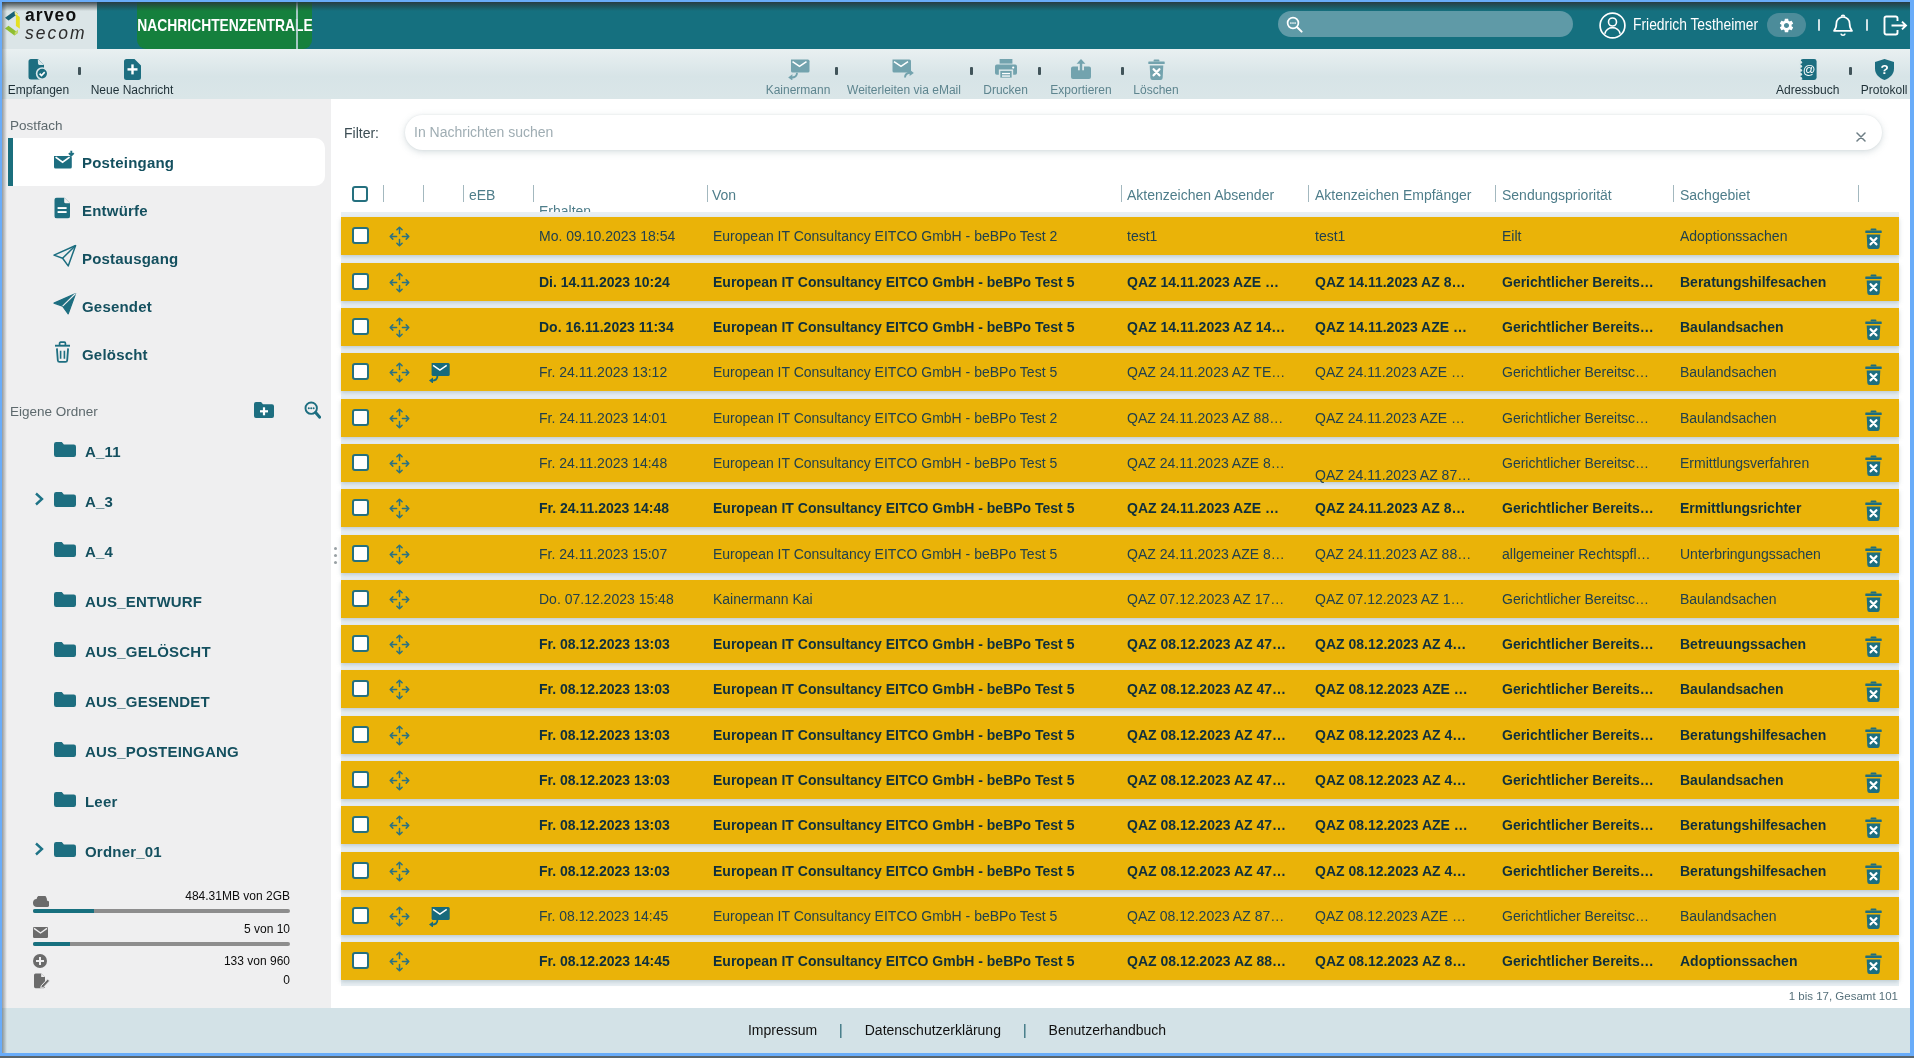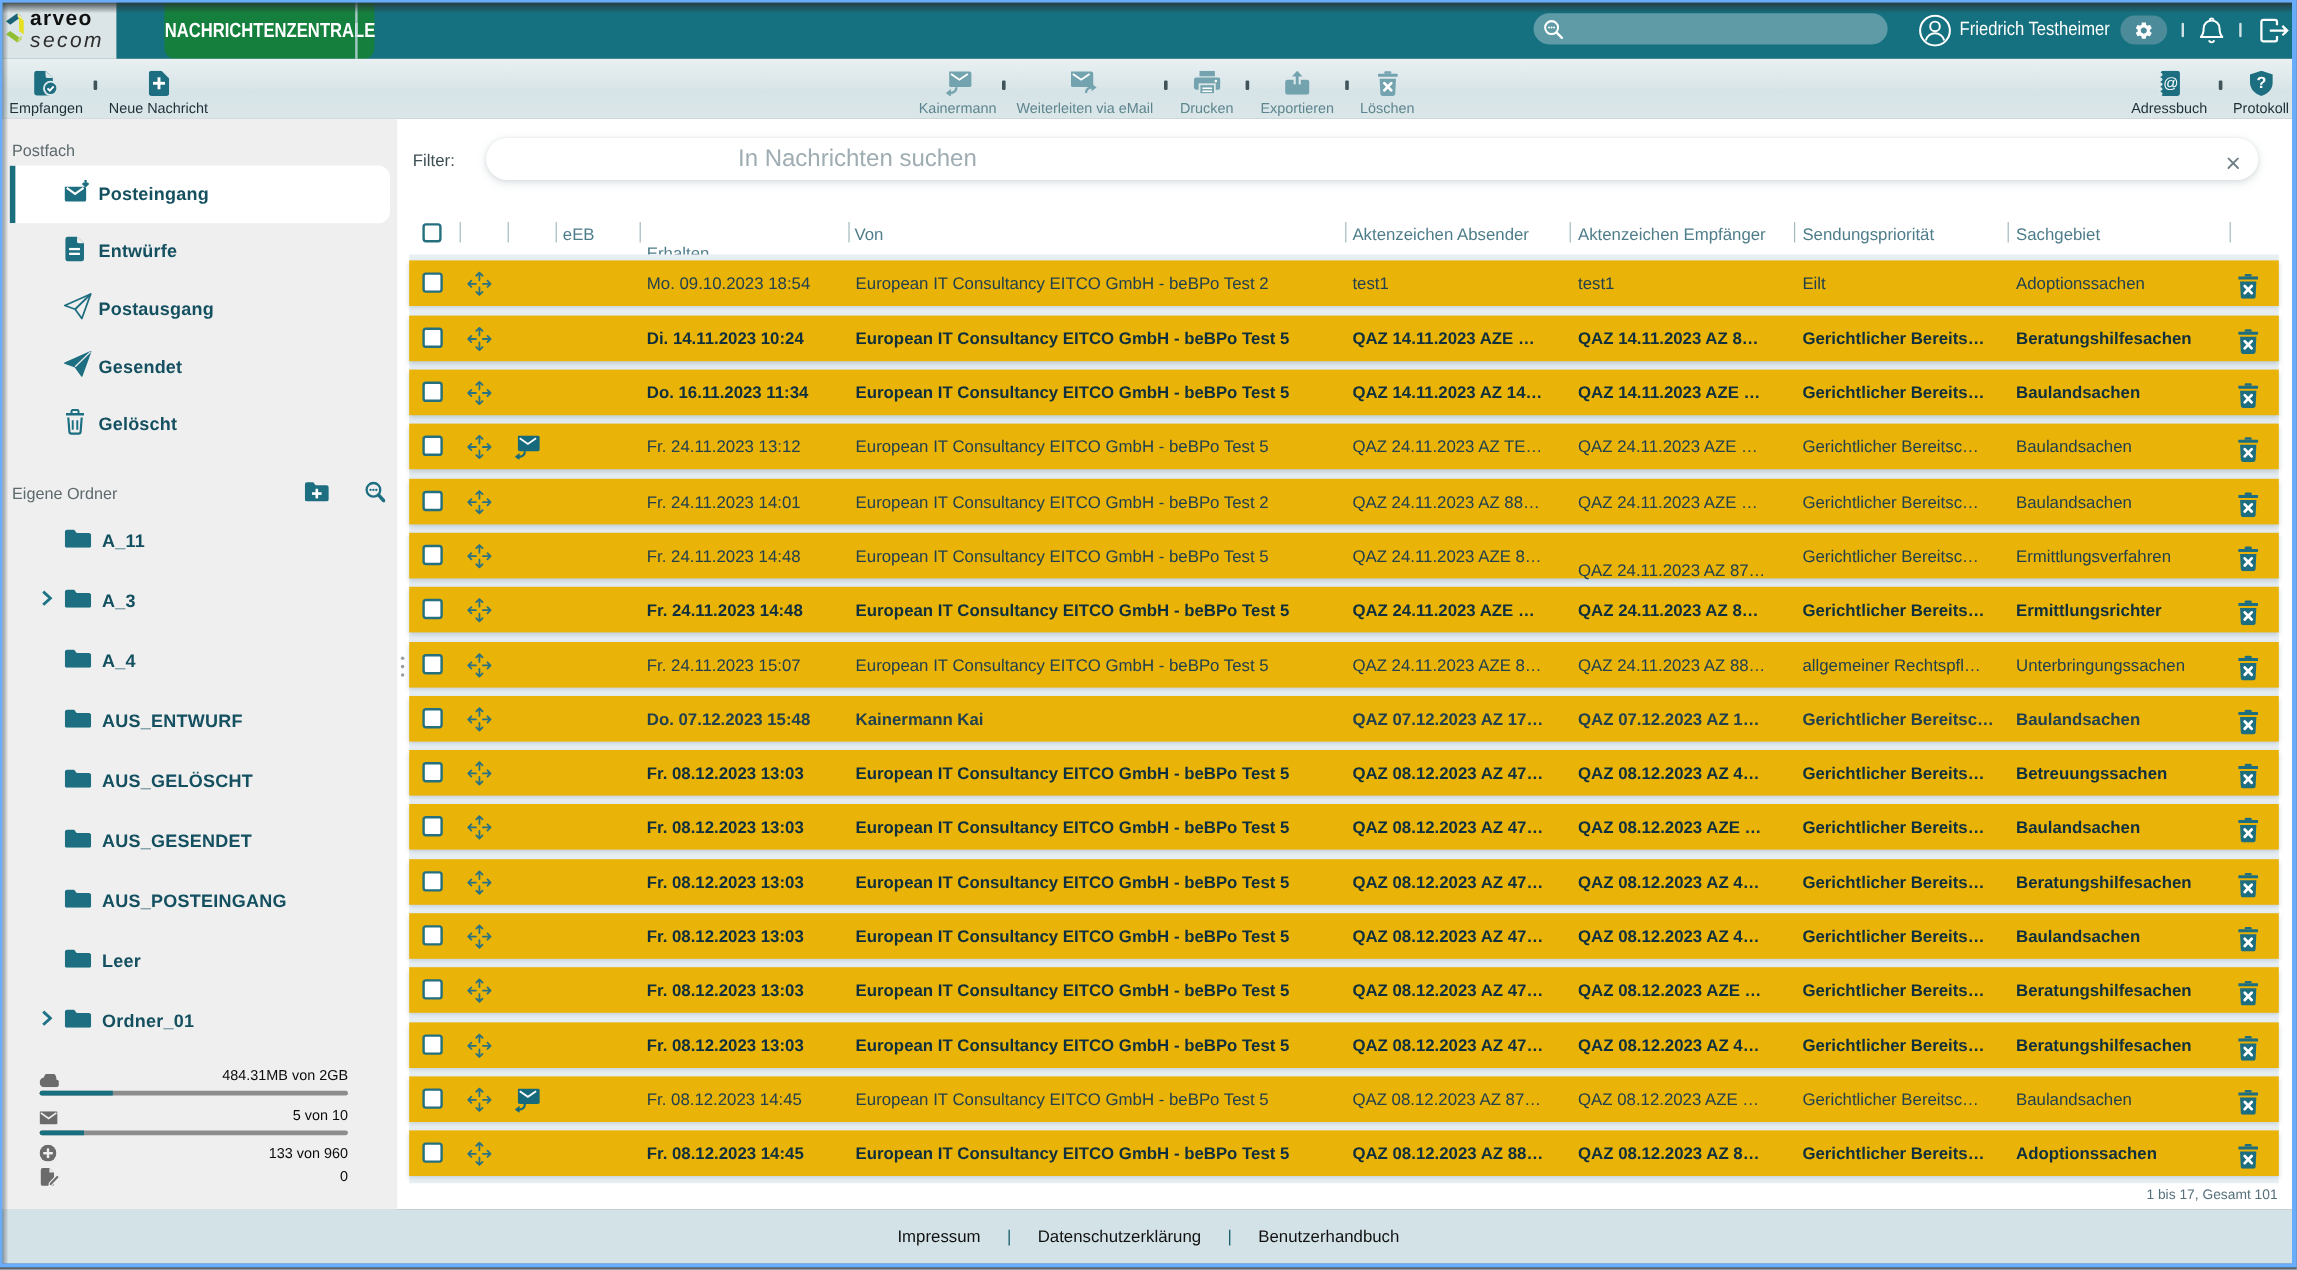--- a/index.html
+++ b/index.html
@@ -276,21 +276,21 @@
 <div class="statlbl" style="top:954px;">133 von 960</div>
 <div style="position:absolute;left:33px;top:973px;"><svg width="17" height="16" viewBox="0 0 17 16">
       <path fill="#6b6b6b" d="M1 2 a1.6 1.6 0 0 1 1.6 -1.6 h5.6 L12 4 v9.6 a1.6 1.6 0 0 1 -1.6 1.6 H2.6 A1.6 1.6 0 0 1 1 13.6 Z"></path>
       <path fill="#efeff0" d="M8.2 .4 L12 4 H8.2 Z"></path>
       <path d="M8.2 12.8 L14.6 6 l2 1.9 -6.4 6.8 -2.4 .5 Z" fill="#6b6b6b" stroke="#efeff0" stroke-width="1"></path>
     </svg></div>
 <div class="statlbl" style="top:973px;">0</div>
 <div style="position:absolute;left:334px;top:547px;width:3px;height:3px;background:#99a1a5;border-radius:50%;box-shadow:0 7px 0 #99a1a5,0 14px 0 #99a1a5;"></div>
 <div style="position:absolute;left:344px;top:125px;width:60px;height:18px;font-size:14px;color:#3c4d54;">Filter:</div>
 <div style="position:absolute;left:405px;top:115px;width:1477px;height:35px;background:#fff;border-radius:17.5px;box-shadow:0 2px 7px rgba(110,135,145,.28),0 0 2px rgba(120,140,150,.15);"></div>
-<div style="position:absolute;left:414px;top:115px;width:400px;height:35px;font-size:20px;color:#9fadb3;line-height:35px;text-align:right;">In Nachrichten suchen</div>
+<div style="position:absolute;left:414px;top:115px;width:400px;height:35px;font-size:14px;color:#9fadb3;line-height:35px;">In Nachrichten suchen</div>
 <div style="position:absolute;left:1856px;top:128px;"><svg width="10" height="10" viewBox="0 0 10 10">
       <path d="M1 1 L9 9 M9 1 L1 9" stroke="#6d7d84" stroke-width="1.5" stroke-linecap="round"></path>
     </svg></div>
 <div class="cb" style="left:352px;top:186px;width:16px;height:16px;"></div>
 <div class="hsep" style="left:383px;"></div>
 <div class="hsep" style="left:423px;"></div>
 <div class="hsep" style="left:463px;"></div>
 <div class="hsep" style="left:533px;"></div>
 <div class="hsep" style="left:707px;"></div>
 <div class="hsep" style="left:1121px;"></div>
@@ -489,21 +489,21 @@
     <span class="cell" style="left:974px;">QAZ 24.11.2023 AZ 88…</span>
     <span class="cell" style="left:1161px;">allgemeiner Rechtspfl…</span>
     <span class="cell" style="left:1339px;">Unterbringungssachen</span>
     <span style="position:absolute;left:1524px;top:11px;"><svg width="17" height="21" viewBox="0 0 17 21">
         <path d="M5.6 2.4 V1.3 a.9 .9 0 0 1 .9 -.9 h4 a.9 .9 0 0 1 .9 .9 V2.4" fill="#1d6e80"></path>
         <rect x="0.3" y="2.4" width="16.4" height="2.5" rx="0.5" fill="#1d6e80"></rect>
         <path fill="#1d6e80" d="M1.7 6.6 h13.6 l-.6 12.2 a2.3 2.3 0 0 1 -2.3 2.2 H4.6 a2.3 2.3 0 0 1 -2.3 -2.2 Z"></path>
         <path d="M5.6 10.3 l5.8 6 M11.4 10.3 l-5.8 6" stroke="#fff" stroke-width="2.3" stroke-linecap="round"></path>
       </svg></span>
   </div>
-<div class="row" style="top:580px;font-weight:bold;">
+<div class="row" style="top:580px;">
     <span class="cb" style="left:11px;top:10px;"></span>
     <span style="position:absolute;left:47px;top:8px;"><svg width="23" height="23" viewBox="0 0 23 23">
         <g stroke="#2b7282" stroke-width="1.5" fill="none" stroke-linecap="round" stroke-linejoin="round">
           <path d="M11.5 8.6 V2.4 M8.9 4.8 L11.5 2.2 l2.6 2.6"></path>
           <path d="M11.5 14.4 v6.2 M8.9 18.2 l2.6 2.6 2.6 -2.6"></path>
           <path d="M8.6 11.5 H2.4 M4.8 8.9 L2.2 11.5 l2.6 2.6"></path>
           <path d="M14.4 11.5 h6.2 M18.2 8.9 l2.6 2.6 -2.6 2.6"></path>
         </g>
       </svg></span>
     <span class="cell" style="left:198px;">Do. 07.12.2023 15:48</span>

